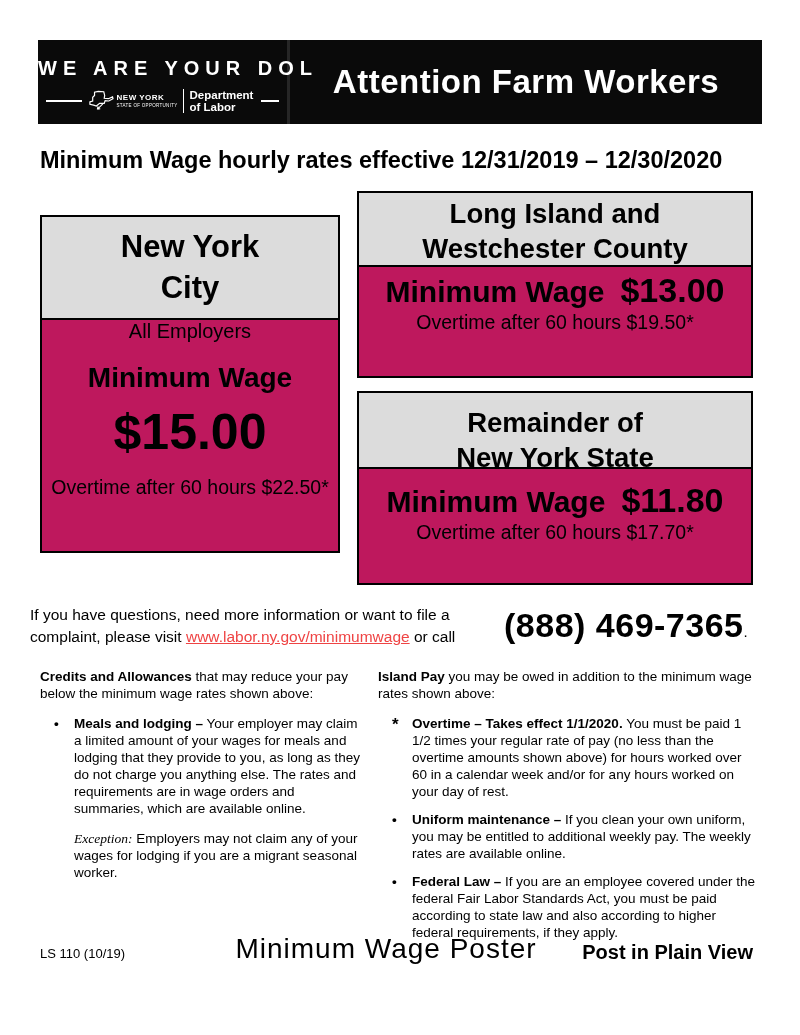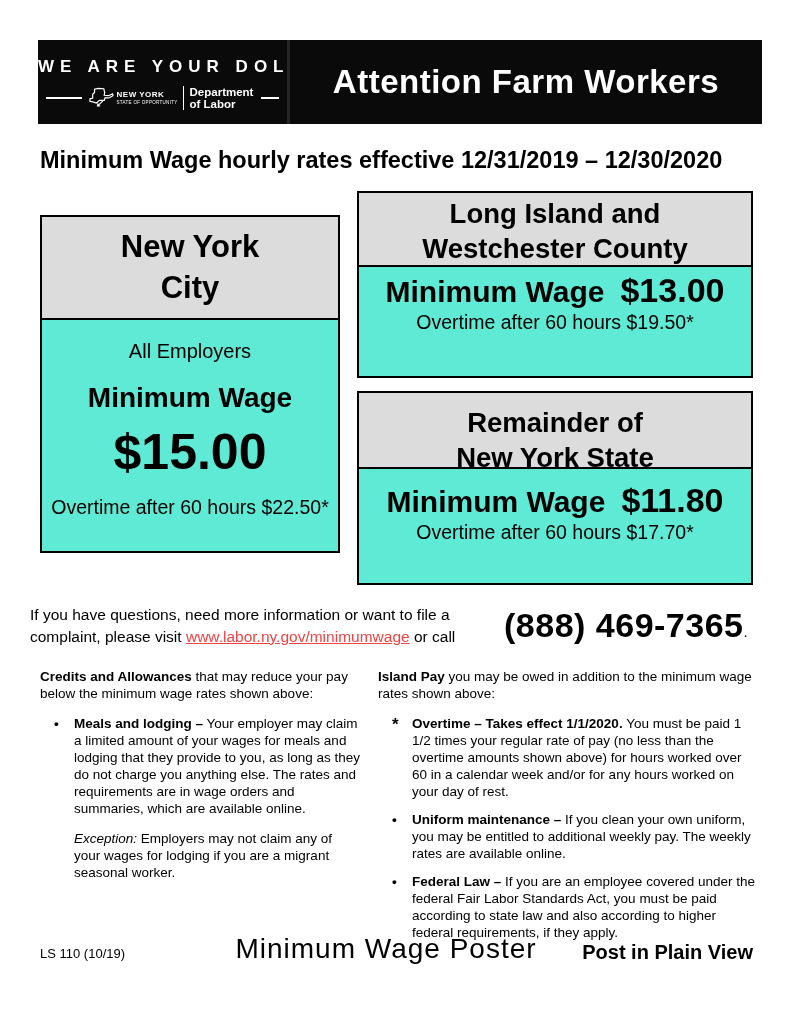--- a/index.html
+++ b/index.html
@@ -7,43 +7,43 @@
   .page {
     position:relative; width:800px; height:1035px; background:#ffffff;
     font-family:"Liberation Sans","DejaVu Sans",sans-serif; color:#000;
     margin:0 auto; overflow:hidden;
   }
 
   
   .black-bar { position:absolute; left:38px; top:40px; width:724px; height:84px;
     background:#0a0a0a; display:flex; }
   .bar-left { width:252px; flex:none; position:relative; border-right:3px solid #262626; padding-top:17px; }
-  .tagline { text-align:center; color:#fff; font-weight:bold; font-size:17px; letter-spacing:6px; white-space:nowrap; }
+  .tagline { text-align:center; color:#fff; font-weight:bold; font-size:20px; letter-spacing:6px; white-space:nowrap; }
   .logo-row { display:flex; align-items:center; justify-content:center; margin-top:9px; }
   .hline { height:2px; background:#fff; }
   .hline.l { width:36px; margin-right:6px; }
   .hline.r { width:18px; margin-left:8px; }
   .state-icon { width:26px; height:24px; margin-right:3px; }
   .brand { display:flex; flex-direction:column; line-height:1; }
   .brand-top { color:#fff; font-weight:bold; font-size:8px; letter-spacing:0.5px; }
   .brand-sub { color:#fff; font-size:4.5px; margin-top:1.5px; letter-spacing:0.3px; }
   .vline { width:1px; height:24px; background:#fff; margin:0 6px 0 5px; }
   .dept { color:#fff; font-weight:bold; font-size:11.5px; line-height:1.08; }
   .bar-right { flex:1; display:flex; align-items:center; justify-content:center; }
   .attention-title { color:#fff; font-weight:bold; font-size:33px; letter-spacing:0.5px; white-space:nowrap; }
 
   
   .effective { position:absolute; left:40px; top:147px; font-size:23.5px; font-weight:bold; white-space:nowrap; }
 
   
-  .rate-box { position:absolute; border:2px solid #000; background:#5eead4; }
+  .rate-box { position:absolute; border:2px solid #000; background:#be185d; }
   .box-head { background:#dcdcdc; border-bottom:2px solid #000; text-align:center; font-weight:bold; }
   .box-nyc { left:40px; top:215px; width:300px; height:338px; }
   .box-nyc .box-head { height:103px; font-size:31px; line-height:41px; padding-top:9px; }
-  .nyc-employers { text-align:center; font-size:20px; margin-top:20px; }
+  .nyc-employers { text-align:center; font-size:20px; }
   .nyc-wage-label { text-align:center; font-size:28px; font-weight:bold; margin-top:19px; }
   .nyc-wage { text-align:center; font-size:50px; font-weight:bold; margin-top:9px; }
   .nyc-ot { text-align:center; font-size:19.5px; margin-top:15px; }
 
   .box-li { left:357px; top:191px; width:396px; height:187px; }
   .box-li .box-head { height:74px; font-size:27.5px; line-height:35px; padding-top:3px; }
   .box-rem { left:357px; top:391px; width:396px; height:194px; }
   .box-rem .box-head { height:76px; font-size:27.5px; line-height:35px; padding-top:12px; }
   .wage-row { display:flex; align-items:baseline; justify-content:center; gap:16px; }
   .box-li .wage-row { margin-top:4px; }
@@ -63,21 +63,21 @@
   
   .col { position:absolute; top:668px; font-size:13.5px; line-height:1.26; }
   .col-left { left:40px; width:322px; }
   .col-right { left:378px; width:380px; }
   .col p.lead { margin-bottom:13px; }
   .bullet { display:flex; margin-bottom:11px; }
   .bullet .marker { flex:none; width:20px; margin-left:14px; font-weight:bold; }
   .bullet .marker.star { font-size:17px; line-height:1; padding-top:1px; }
   .bullet .btxt { flex:1; }
   .exception { margin-left:34px; margin-top:13px; }
-  .exception i { font-style:italic; }
+  .exception i { font-style:italic;font-family:Liberation Serif, serif; }
 
   
   .form-number { position:absolute; left:40px; top:946px; font-size:13px; }
   .poster-title { position:absolute; left:0; top:933px; width:772px; text-align:center;
     font-size:28px; letter-spacing:1px; }
   .post-instruction { position:absolute; right:47px; top:941px; font-size:20px; font-weight:bold; }
 </style>
 </head>
 <body>
 

